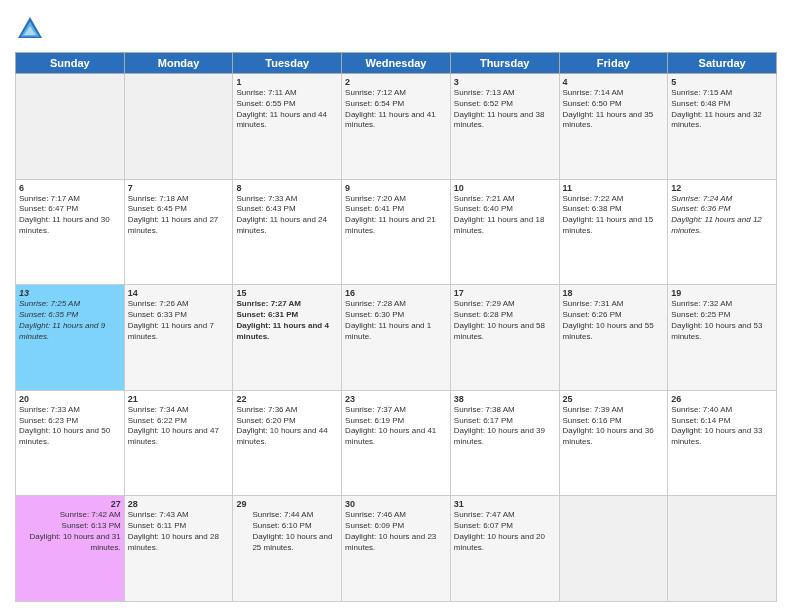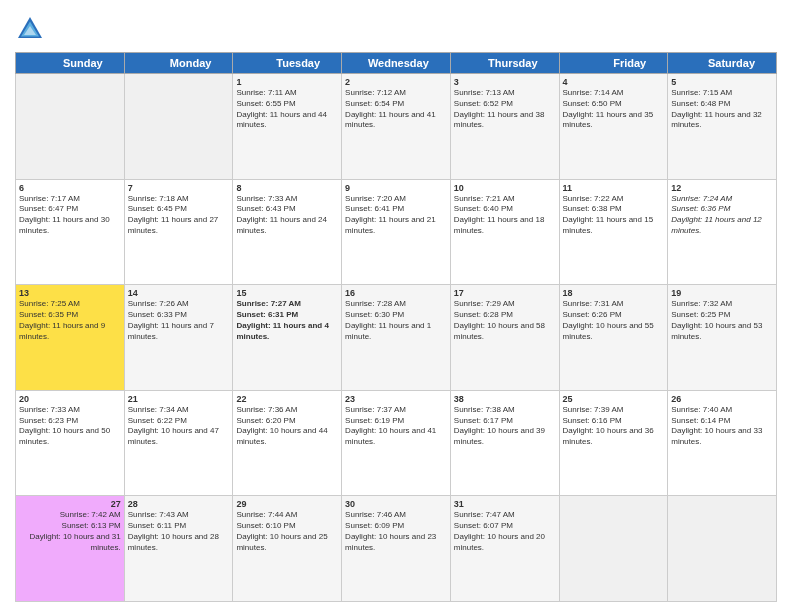--- a/index.html
+++ b/index.html
@@ -65,23 +65,23 @@
       flex: 1;
       border-collapse: collapse;
       width: 100%;
       table-layout: fixed;
     }
     .calendar th {
       background-color: #2a6fbb;
       color: #fff;
       font-size: 11px;
       font-weight: bold;
-      padding: 4px 21px;
+      padding: 4px 3px;
       border: 1px solid #aaa;
-      text-align: right;
+      text-align: center;
     }
     .calendar td {
       border: 1px solid #ccc;
       vertical-align: top;
       padding: 3px 3px;
       font-size: 8.5px;
       color: #333;
       background: #fff;
     }
     .calendar tr:nth-child(odd) td {
@@ -211,21 +211,21 @@
 Daylight: 11 hours and 15 minutes.</div>
           </td>
           <td style="background: rgb(255, 255, 255);">
             <div class="day-num">12</div>
             <div class="day-info" style="white-space: pre-line; font-style: italic;">Sunrise: 7:24 AM
 Sunset: 6:36 PM
 Daylight: 11 hours and 12 minutes.</div>
           </td>
         </tr>
         <tr>
-          <td style="background: #fde047;">
+          <td style="background: #7dd3fc; font-style: italic;">
             <div class="day-num">13</div>
             <div class="day-info" style="white-space: pre-line;">Sunrise: 7:25 AM
 Sunset: 6:35 PM
 Daylight: 11 hours and 9 minutes.</div>
           </td>
           <td style="background: rgb(245, 245, 245);">
             <div class="day-num">14</div>
             <div class="day-info" style="white-space: pre-line;">Sunrise: 7:26 AM
 Sunset: 6:33 PM
 Daylight: 11 hours and 7 minutes.</div>
@@ -313,21 +313,21 @@
 Daylight: 10 hours and 31 minutes.</div>
           </td>
           <td style="background: rgb(245, 245, 245);">
             <div class="day-num">28</div>
             <div class="day-info" style="white-space: pre-line;">Sunrise: 7:43 AM
 Sunset: 6:11 PM
 Daylight: 10 hours and 28 minutes.</div>
           </td>
           <td style="background: rgb(245, 245, 245);">
             <div class="day-num">29</div>
-            <div class="day-info" style="white-space: pre-line;">Sunrise: 7:44 AM
+            <div class="day-info" style="white-space: pre-line; margin-left: 16px;">Sunrise: 7:44 AM
 Sunset: 6:10 PM
 Daylight: 10 hours and 25 minutes.</div>
           </td>
           <td style="background: rgb(245, 245, 245);">
             <div class="day-num">30</div>
             <div class="day-info" style="white-space: pre-line;">Sunrise: 7:46 AM
 Sunset: 6:09 PM
 Daylight: 10 hours and 23 minutes.</div>
           </td>
           <td style="background: rgb(245, 245, 245);">

